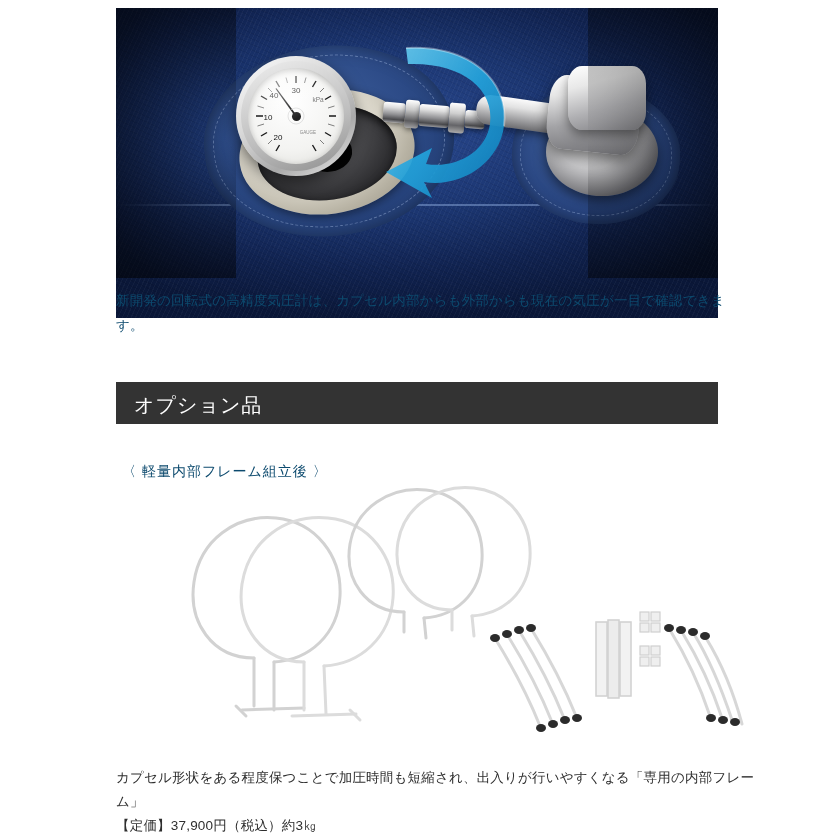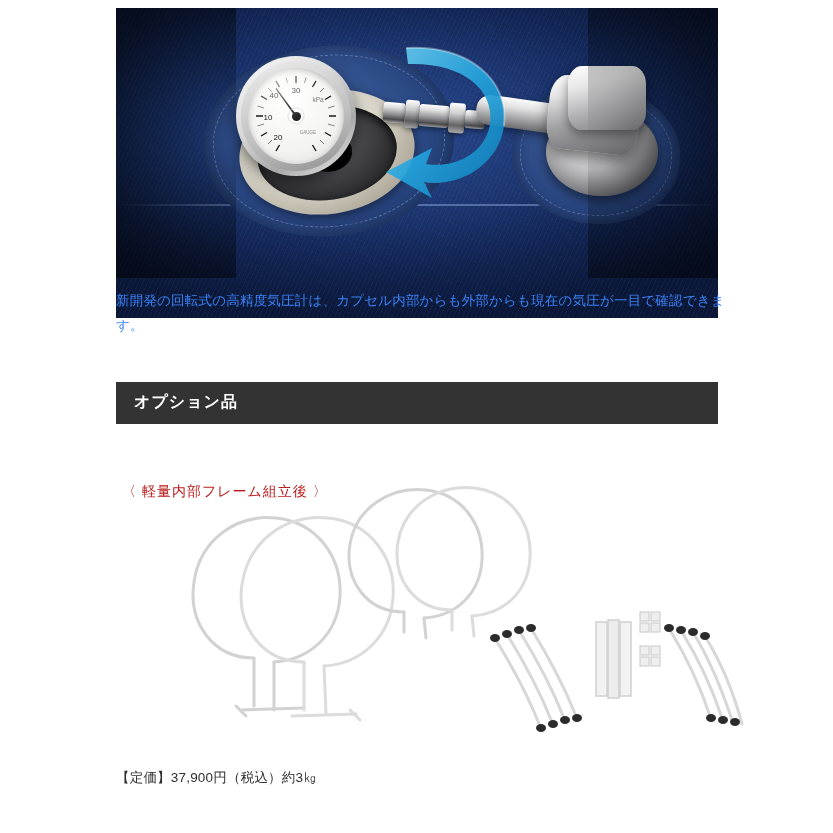--- a/index.html
+++ b/index.html
@@ -216,52 +216,51 @@
   }
 
   
   .para1 {
     position: absolute;
     left: 116px;
     top: 288px;
     width: 620px;
     font-size: 13.5px;
     line-height: 25px;
-    color: #3b82f6;
+    color: #0c4a6e;
     letter-spacing: 0.2px;
   }
 
   
   .band {
     position: absolute;
     left: 116px;
     top: 382px;
     width: 602px;
     height: 42px;
     background: #333333;
   }
   .band-title {
     position: absolute;
     left: 18px;
     top: 10px;
     color: #ffffff;
-    font-size: 16px;
-    font-weight: bold;
+    font-size: 20px;
+    font-weight: normal;
     letter-spacing: 1px;
   }
 
   
   .fig-caption {
     position: absolute;
     left: 122px;
     top: 463px;
     font-size: 14px;
-    color: #b91c1c;
+    color: #0c4a6e;
     letter-spacing: 1px;
-    margin-top: 20px;
   }
   .frame-figure {
     position: absolute;
     left: 104px;
     top: 470px;
     width: 640px;
     height: 290px;
   }
 
   
@@ -462,14 +461,15 @@
     <rect x="536" y="153" width="9" height="9"></rect>
     <rect x="547" y="153" width="9" height="9"></rect>
     <rect x="536" y="176" width="9" height="9"></rect>
     <rect x="547" y="176" width="9" height="9"></rect>
     <rect x="536" y="187" width="9" height="9"></rect>
     <rect x="547" y="187" width="9" height="9"></rect>
   </g>
 </svg>
 
 <div class="para2">
+  <div>カプセル形状をある程度保つことで加圧時間も短縮され、出入りが行いやすくなる「専用の内部フレーム」</div>
   <div>【定価】37,900円（税込）約3㎏</div>
 </div>
 
 </body></html>

